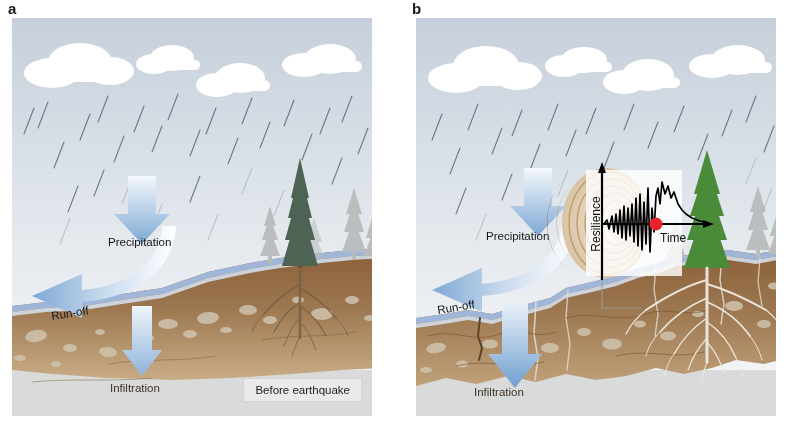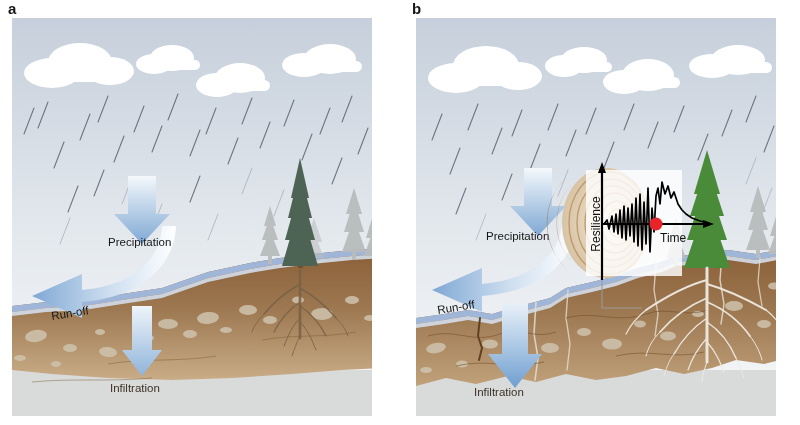--- a/index.html
+++ b/index.html
@@ -216,20 +216,21 @@
 
         <path d="M120,288 L140,288 L140,332 L150,332 L130,358 L110,332 L120,332 Z" fill="url(#arwInf)"></path>
 
         <text class="lbl" x="96" y="228">Precipitation</text>
         <text class="lbl" x="40" y="302" transform="rotate(-9 40 302)">Run-off</text>
         <text class="lbl lbl-soil" x="98" y="374">Infiltration</text>
       </g>
     </svg>
     </div>
 
+    <div class="cap-box">Before earthquake</div>
   </div>
 
   <div class="panel-letter letter-b">b</div>
 
   <div class="panel panel-b">
     <div class="svgwrap">
     <svg width="372" height="398" viewBox="0 0 372 398">
       <defs>
         <linearGradient id="skyB" x1="0" y1="0" x2="0" y2="1">
           <stop offset="0%" stop-color="#c6cfdb"></stop>

